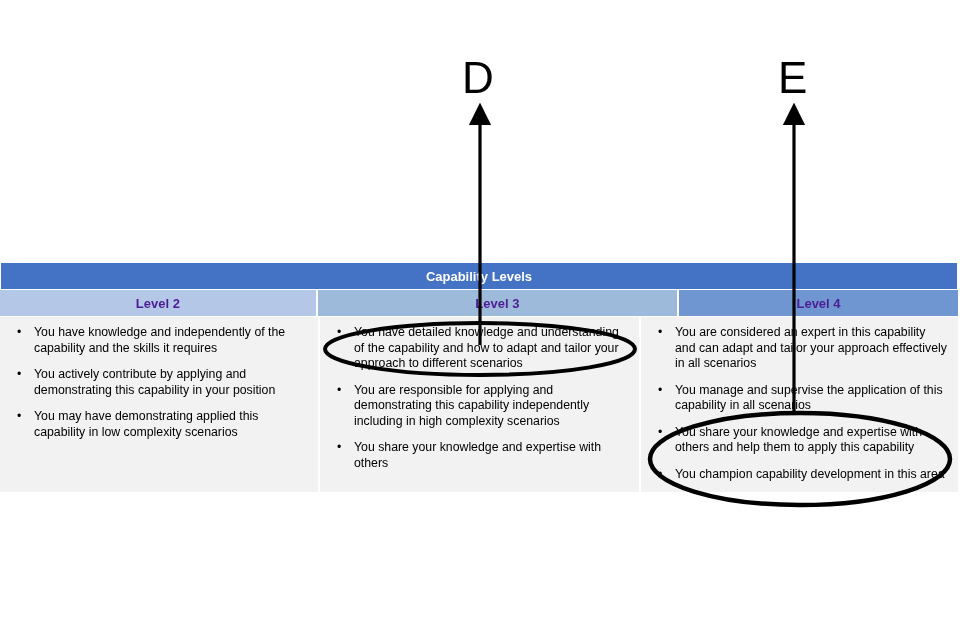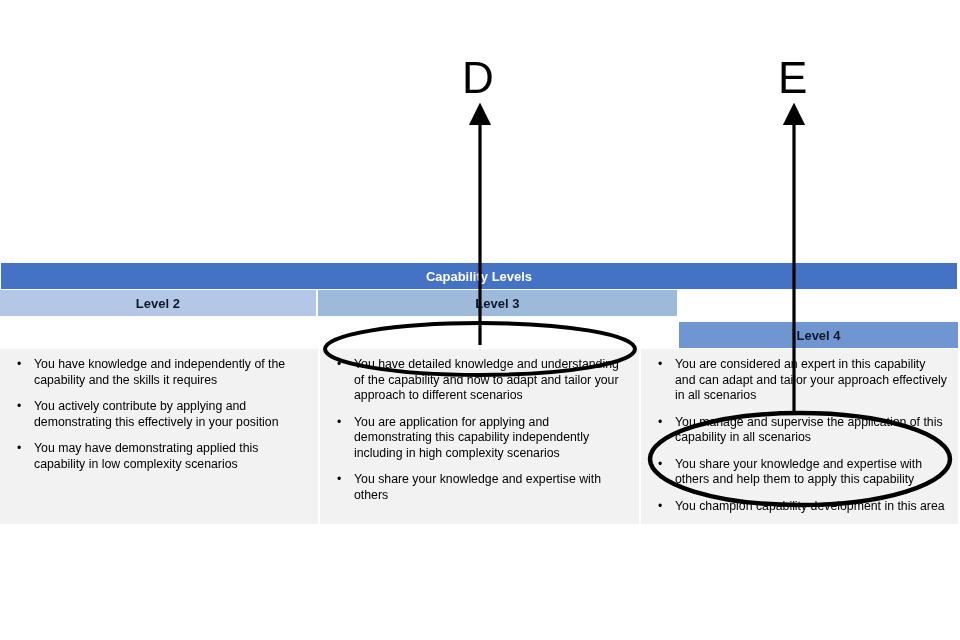--- a/index.html
+++ b/index.html
@@ -60,28 +60,28 @@
   .level-header-row {
     display: flex;
     width: 100%;
   }
   .level-header {
     height: 27px;
     line-height: 27px;
     text-align: center;
     font-size: 13px;
     font-weight: bold;
-    color: #0f172a;
+    color: #4c1d95;
     box-sizing: border-box;
     border-right: 2px solid #ffffff;
     border-bottom: 1px solid #ffffff;
   }
   .level-header.lv2 { width: 320px; background: #b4c7e7; }
   .level-header.lv3 { width: 364px; background: #9dbada; }
-  .level-header.lv4 { width: 281px; background: #6f96d1; border-right: none; margin-top: 32px; }
+  .level-header.lv4 { width: 281px; background: #6f96d1; border-right: none; }
 
   .level-body-row {
     display: flex;
     width: 100%;
     min-height: 172px;
   }
   .level-body {
     background: #f2f2f2;
     box-sizing: border-box;
     border-right: 2px solid #ffffff;
@@ -129,38 +129,38 @@
   <div class="level-body-row">
 
     <div class="level-body lv2">
       <ul class="bullet-list">
         <li class="bullet-item">
           <span class="bullet-dot">•</span>
           <span>You have knowledge and independently of the capability and the skills it requires</span>
         </li>
         <li class="bullet-item">
           <span class="bullet-dot">•</span>
-          <span>You actively contribute by applying and demonstrating this effectively in your position</span>
+          <span>You actively contribute by applying and demonstrating this capability in your position</span>
         </li>
         <li class="bullet-item">
           <span class="bullet-dot">•</span>
           <span>You may have demonstrating applied this capability in low complexity scenarios</span>
         </li>
       </ul>
     </div>
 
     <div class="level-body lv3">
       <ul class="bullet-list">
         <li class="bullet-item">
           <span class="bullet-dot">•</span>
           <span>You have detailed knowledge and understanding of the capability and how to adapt and tailor your approach to different scenarios</span>
         </li>
         <li class="bullet-item">
           <span class="bullet-dot">•</span>
-          <span>You are application for applying and demonstrating this capability independently including in high complexity scenarios</span>
+          <span>You are responsible for applying and demonstrating this capability independently including in high complexity scenarios</span>
         </li>
         <li class="bullet-item">
           <span class="bullet-dot">•</span>
           <span>You share your knowledge and expertise with others</span>
         </li>
       </ul>
     </div>
 
     <div class="level-body lv4">
       <ul class="bullet-list">

